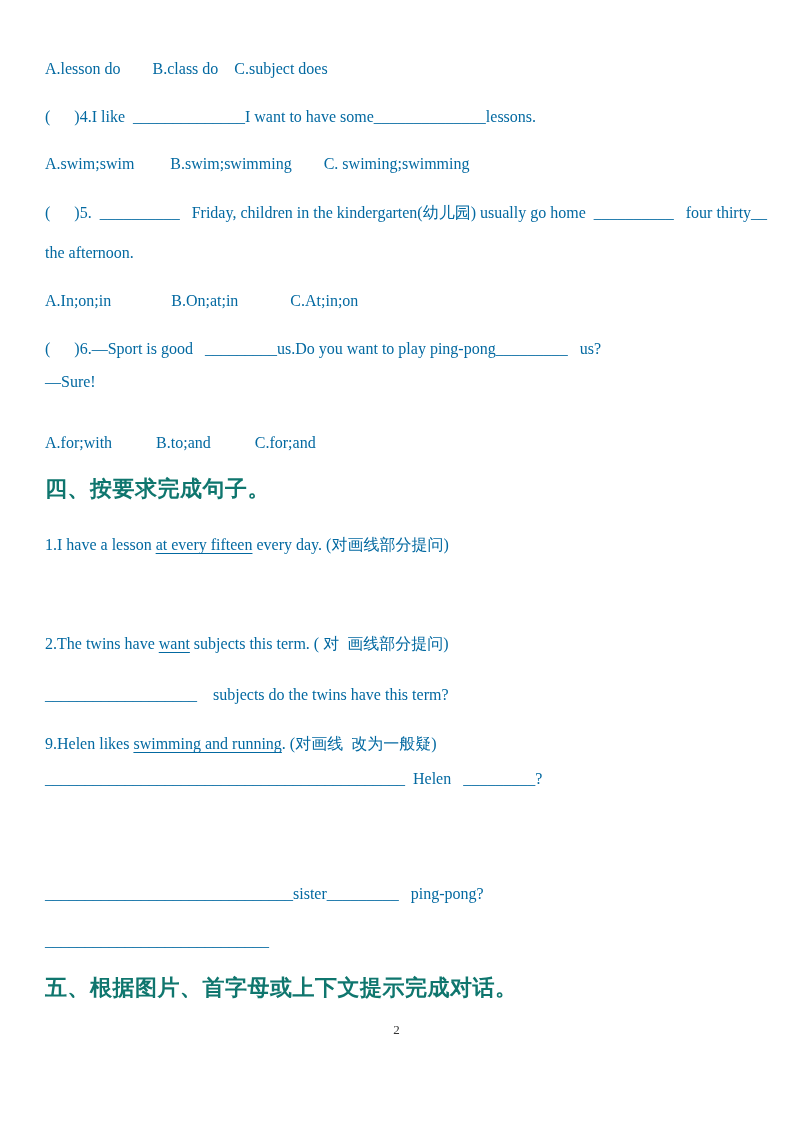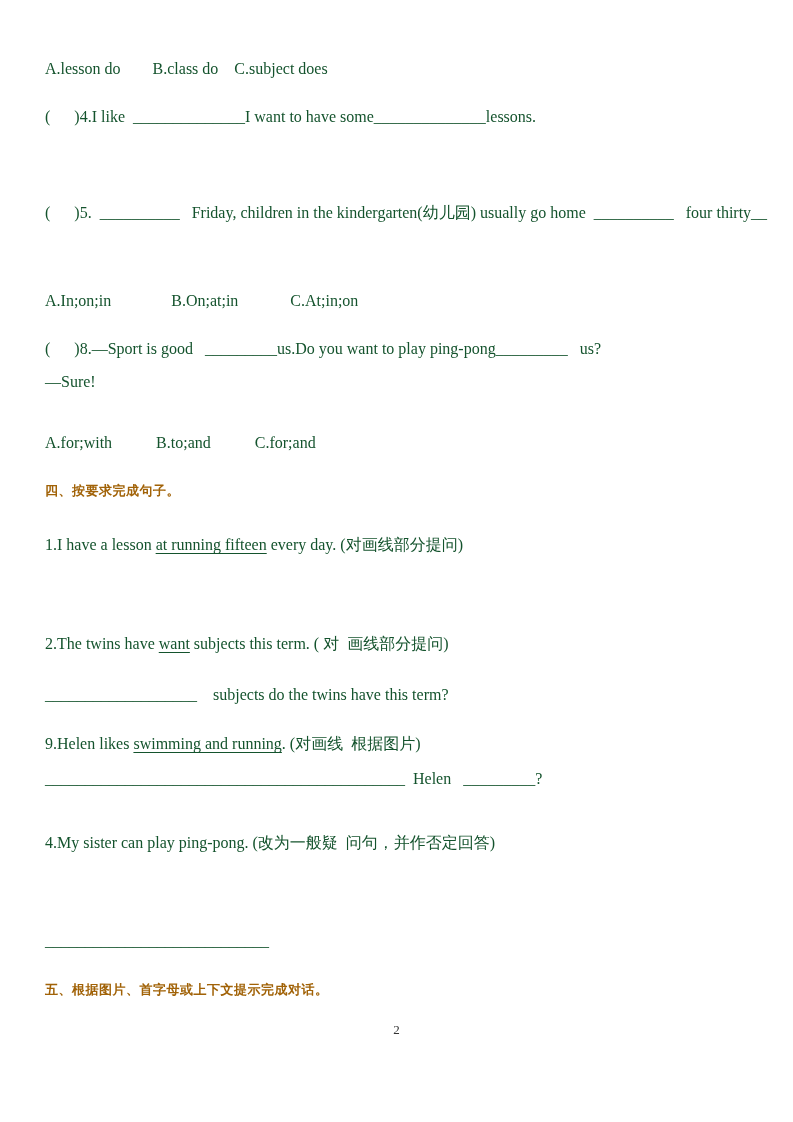--- a/index.html
+++ b/index.html
@@ -16,28 +16,28 @@
     color: #111111;
     overflow: hidden;
   }
   .line {
     position: absolute;
     left: 45px;
     right: 20px;
     font-size: 16px;
     line-height: 22px;
     white-space: pre;
-    color: #14532d;
+    color: #0369a1;
   }
   .section-header {
-    font-family: Liberation Serif, serif;
+    font-family: Liberation Mono, monospace;
     font-weight: bold;
-    font-size: 13px;
+    font-size: 22px;
     letter-spacing: 0.5px;
-    color: #a16207;
+    color: #0f766e;
   }
   .ul {
     text-decoration: underline;
     text-underline-offset: 3px;
   }
   .page-number {
     position: absolute;
     left: 0;
     right: 0;
     text-align: center;
@@ -48,47 +48,49 @@
 </style>
 </head>
 <body>
 
 <div class="page">
 
   <div class="line" style="top:58px">A.lesson do        B.class do    C.subject does</div>
 
   <div class="line" style="top:106px">(      )4.I like  ______________I want to have some______________lessons.</div>
 
+  <div class="line" style="top:153px">A.swim;swim         B.swim;swimming        C. swiming;swimming</div>
 
   <div class="line" style="top:202px">(      )5.  __________   Friday, children in the kindergarten(幼儿园) usually go home  __________   four thirty__</div>
 
+  <div class="line" style="top:242px">the afternoon.</div>
 
   <div class="line" style="top:290px">A.In;on;in               B.On;at;in             C.At;in;on</div>
 
-  <div class="line" style="top:338px">(      )8.—Sport is good   _________us.Do you want to play ping-pong_________   us?</div>
+  <div class="line" style="top:338px">(      )6.—Sport is good   _________us.Do you want to play ping-pong_________   us?</div>
 
   <div class="line" style="top:371px">—Sure!</div>
 
   <div class="line" style="top:432px">A.for;with           B.to;and           C.for;and</div>
 
   <div class="line section-header" style="top:480px">四、按要求完成句子。</div>
 
-  <div class="line" style="top:534px"><span>1.I have a lesson </span><span class="ul">at running fifteen</span><span> every day. (对画线部分提问)</span></div>
+  <div class="line" style="top:534px"><span>1.I have a lesson </span><span class="ul">at every fifteen</span><span> every day. (对画线部分提问)</span></div>
 
 
   <div class="line" style="top:633px"><span>2.The twins have </span><span class="ul">want</span><span> subjects this term. ( 对  画线部分提问)</span></div>
 
   <div class="line" style="top:684px">___________________    subjects do the twins have this term?</div>
 
-  <div class="line" style="top:733px"><span>9.Helen likes </span><span class="ul">swimming and running</span><span>. (对画线  根据图片)</span></div>
+  <div class="line" style="top:733px"><span>9.Helen likes </span><span class="ul">swimming and running</span><span>. (对画线  改为一般疑)</span></div>
 
   <div class="line" style="top:768px">_____________________________________________  Helen   _________?</div>
 
-  <div class="line" style="top:832px">4.My sister can play ping-pong. (改为一般疑  问句，并作否定回答)</div>
 
+  <div class="line" style="top:883px">_______________________________sister_________   ping-pong?</div>
 
   <div class="line section-header" style="top:979px">五、根据图片、首字母或上下文提示完成对话。</div>
 
   <div class="line" style="top:930px">____________________________</div>
 
   <div class="page-number" style="top:1022px">2</div>
 
 </div>
 
 </body></html>

